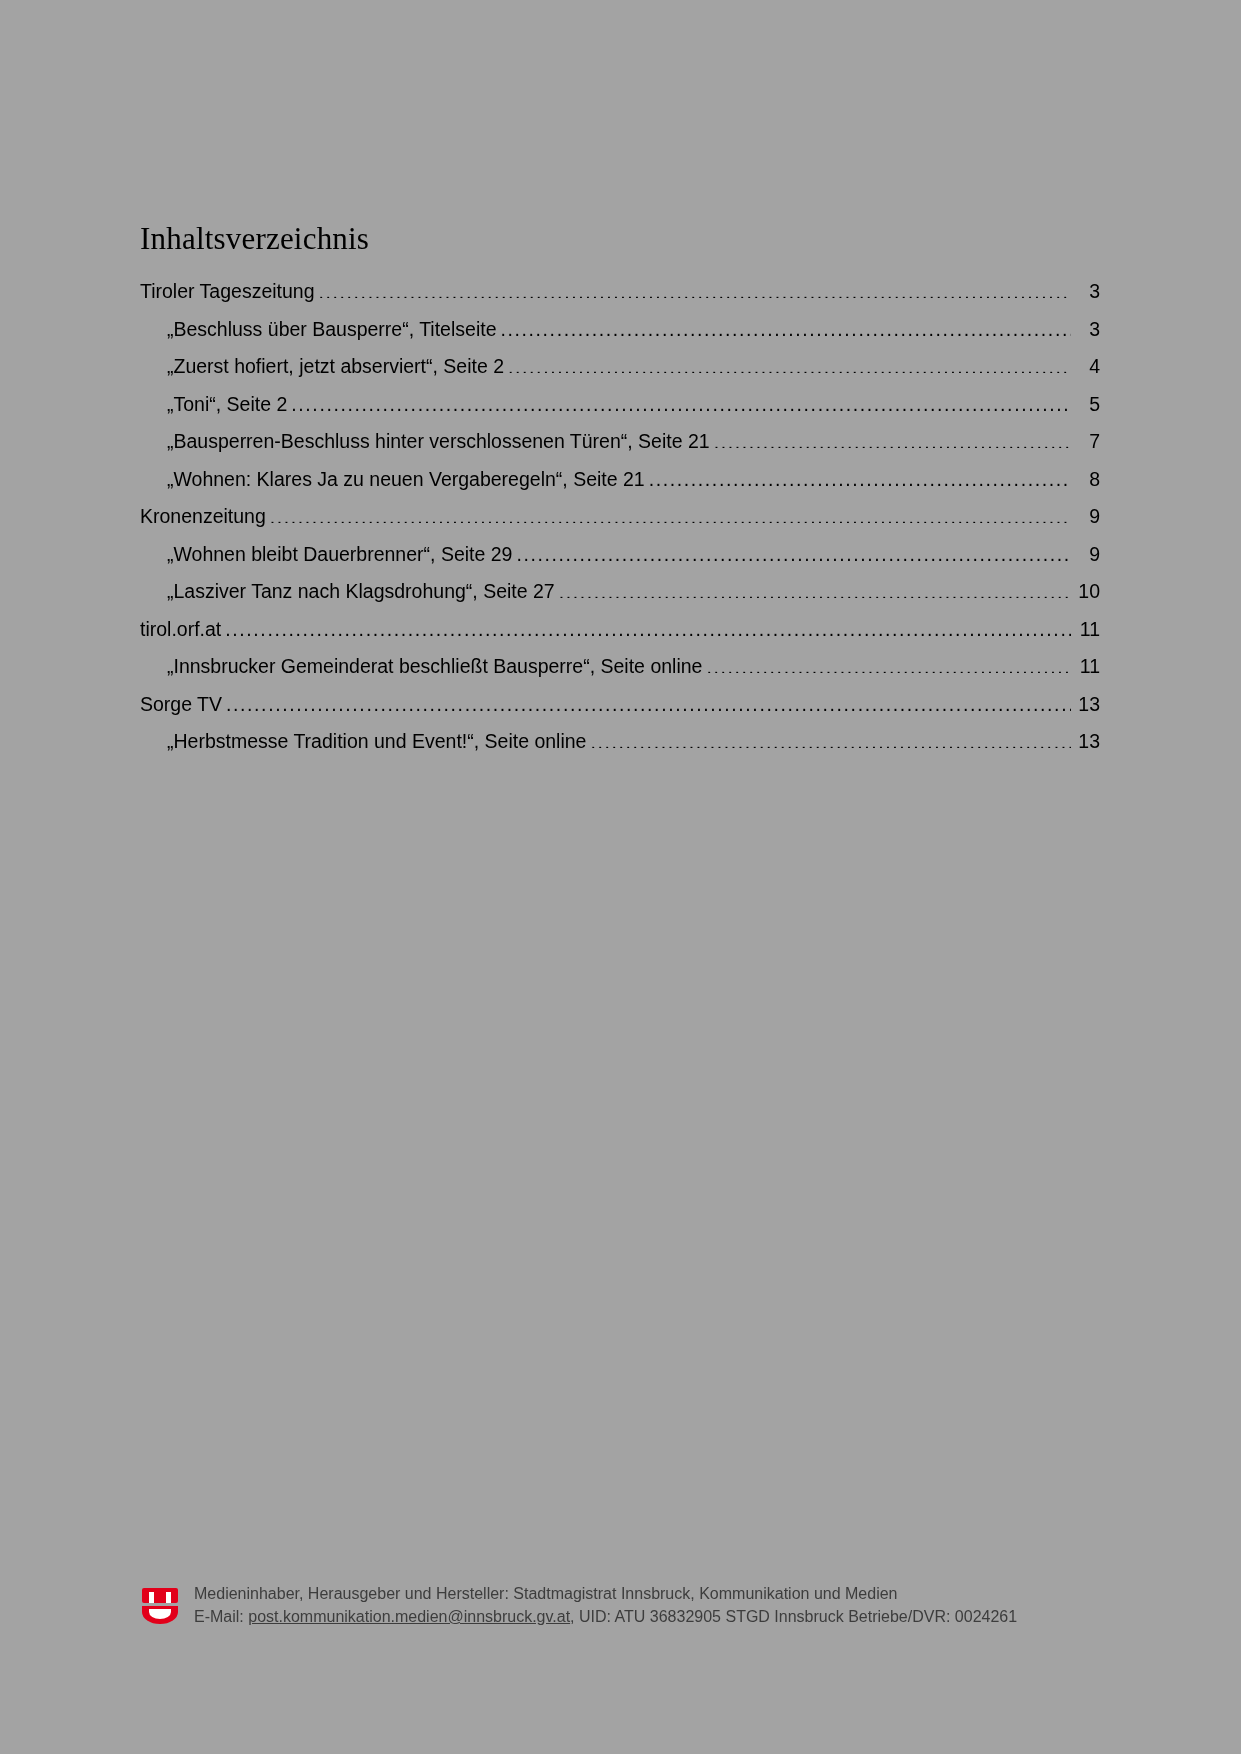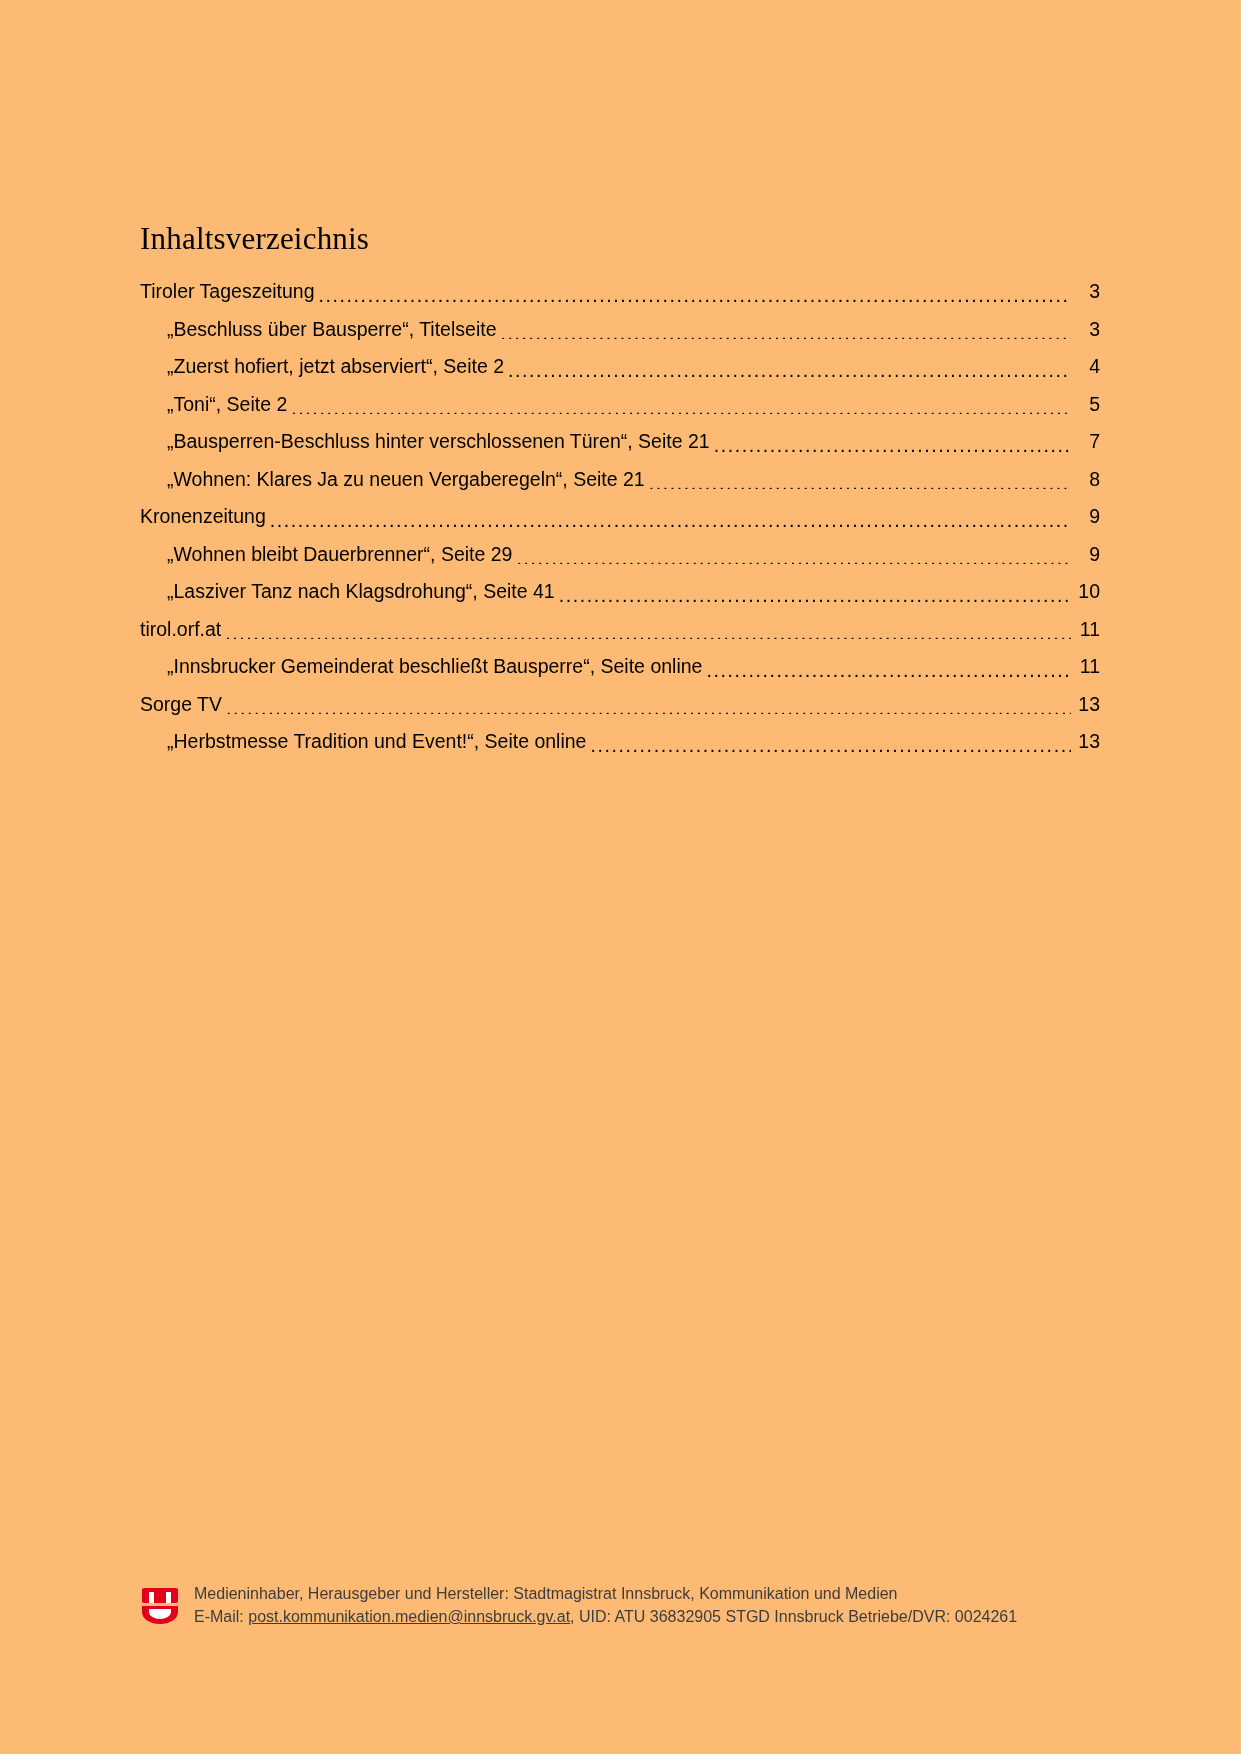--- a/index.html
+++ b/index.html
@@ -14,21 +14,21 @@
     font-family: "Liberation Sans", sans-serif;
     color: #000000;
     overflow: hidden;
   }
 
   .page {
     position: absolute;
     top: 0; left: 0;
     width: 1241px;
     height: 1754px;
-    background: #fdba74;
+    background: #a3a3a3;
   }
 
   .content {
     position: absolute;
     left: 140px;
     top: 222px;
     width: 960px;
   }
 
   .toc-title {
@@ -42,21 +42,20 @@
   }
 
   .toc-list {
     margin: 0;
     padding: 0;
     list-style: none;
   }
 
   .toc-entry {
     display: flex;
-    align-items: flex-end;
     font-size: 19.5px;
     line-height: 1.0;
     color: #000000;
     margin-bottom: 18px;
     white-space: nowrap;
   }
 
   .toc-entry.level-2 {
     padding-left: 27px;
   }
@@ -175,21 +174,21 @@
         <span class="pageno">9</span>
       </li>
 
       <li class="toc-entry level-2">
         <span class="label">„Wohnen bleibt Dauerbrenner“, Seite 29</span>
         <span class="leader"></span>
         <span class="pageno">9</span>
       </li>
 
       <li class="toc-entry level-2">
-        <span class="label">„Lasziver Tanz nach Klagsdrohung“, Seite 41</span>
+        <span class="label">„Lasziver Tanz nach Klagsdrohung“, Seite 27</span>
         <span class="leader"></span>
         <span class="pageno">10</span>
       </li>
 
       <li class="toc-entry level-1">
         <span class="label">tirol.orf.at</span>
         <span class="leader"></span>
         <span class="pageno">11</span>
       </li>
 

